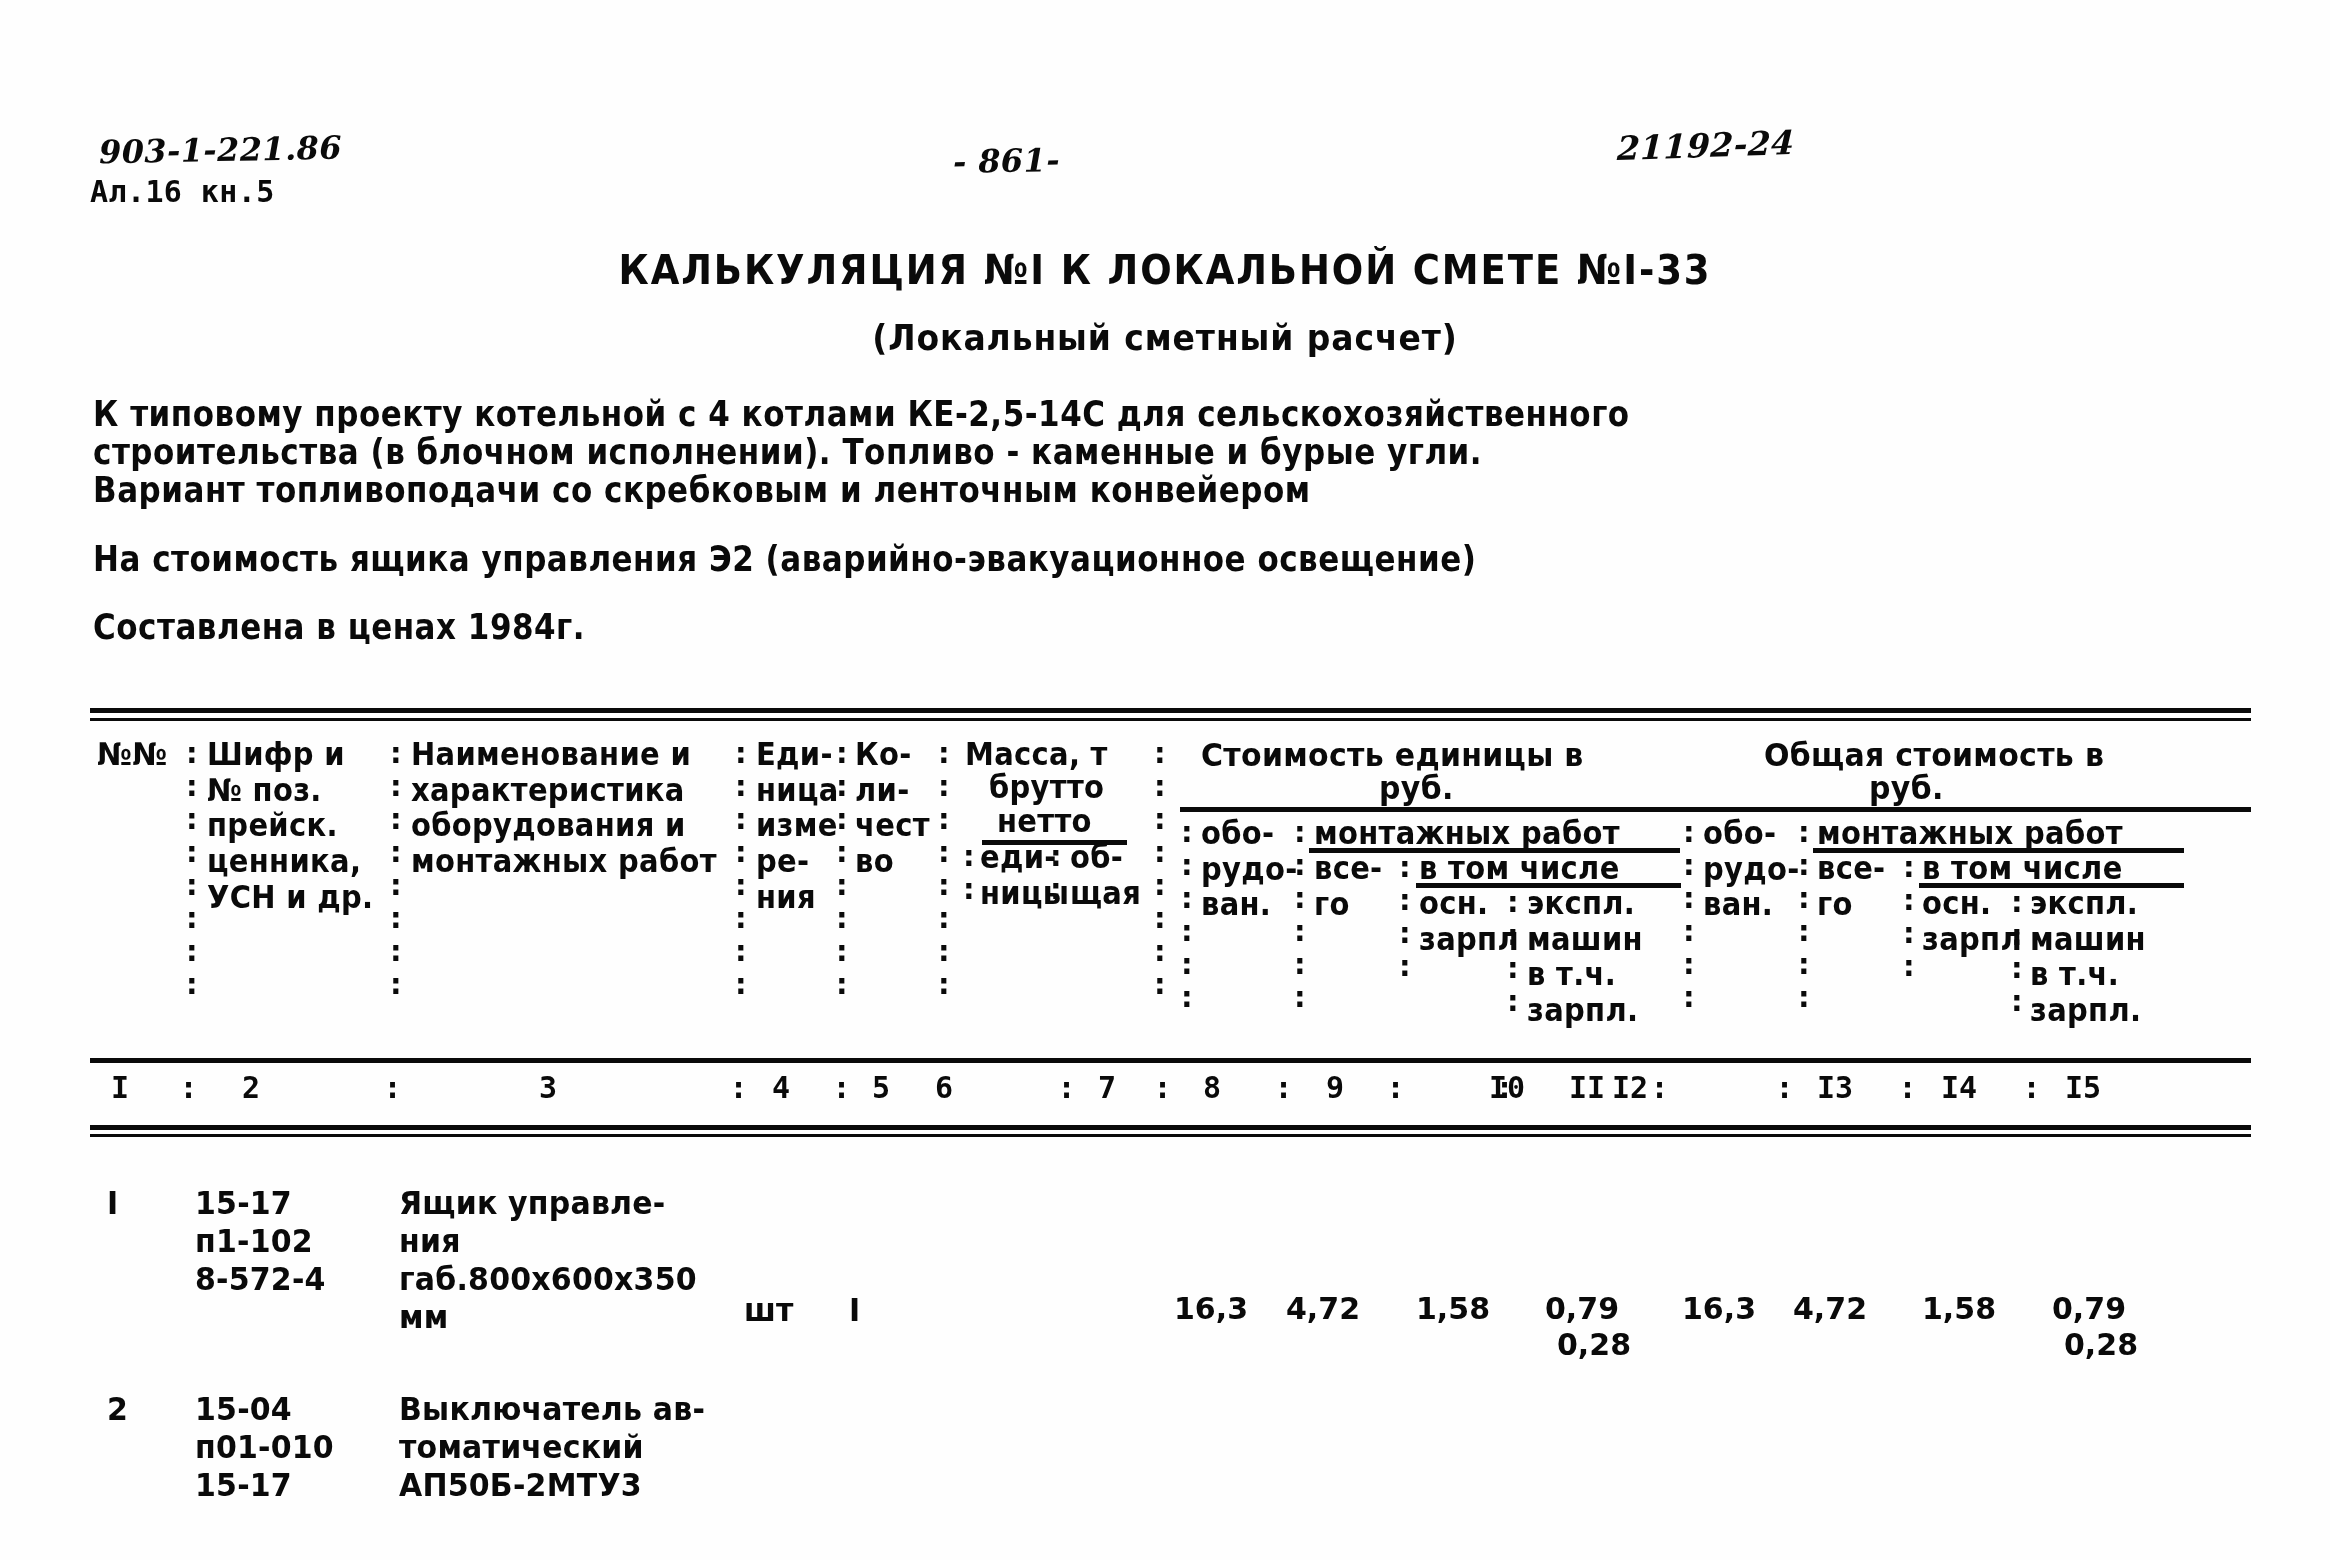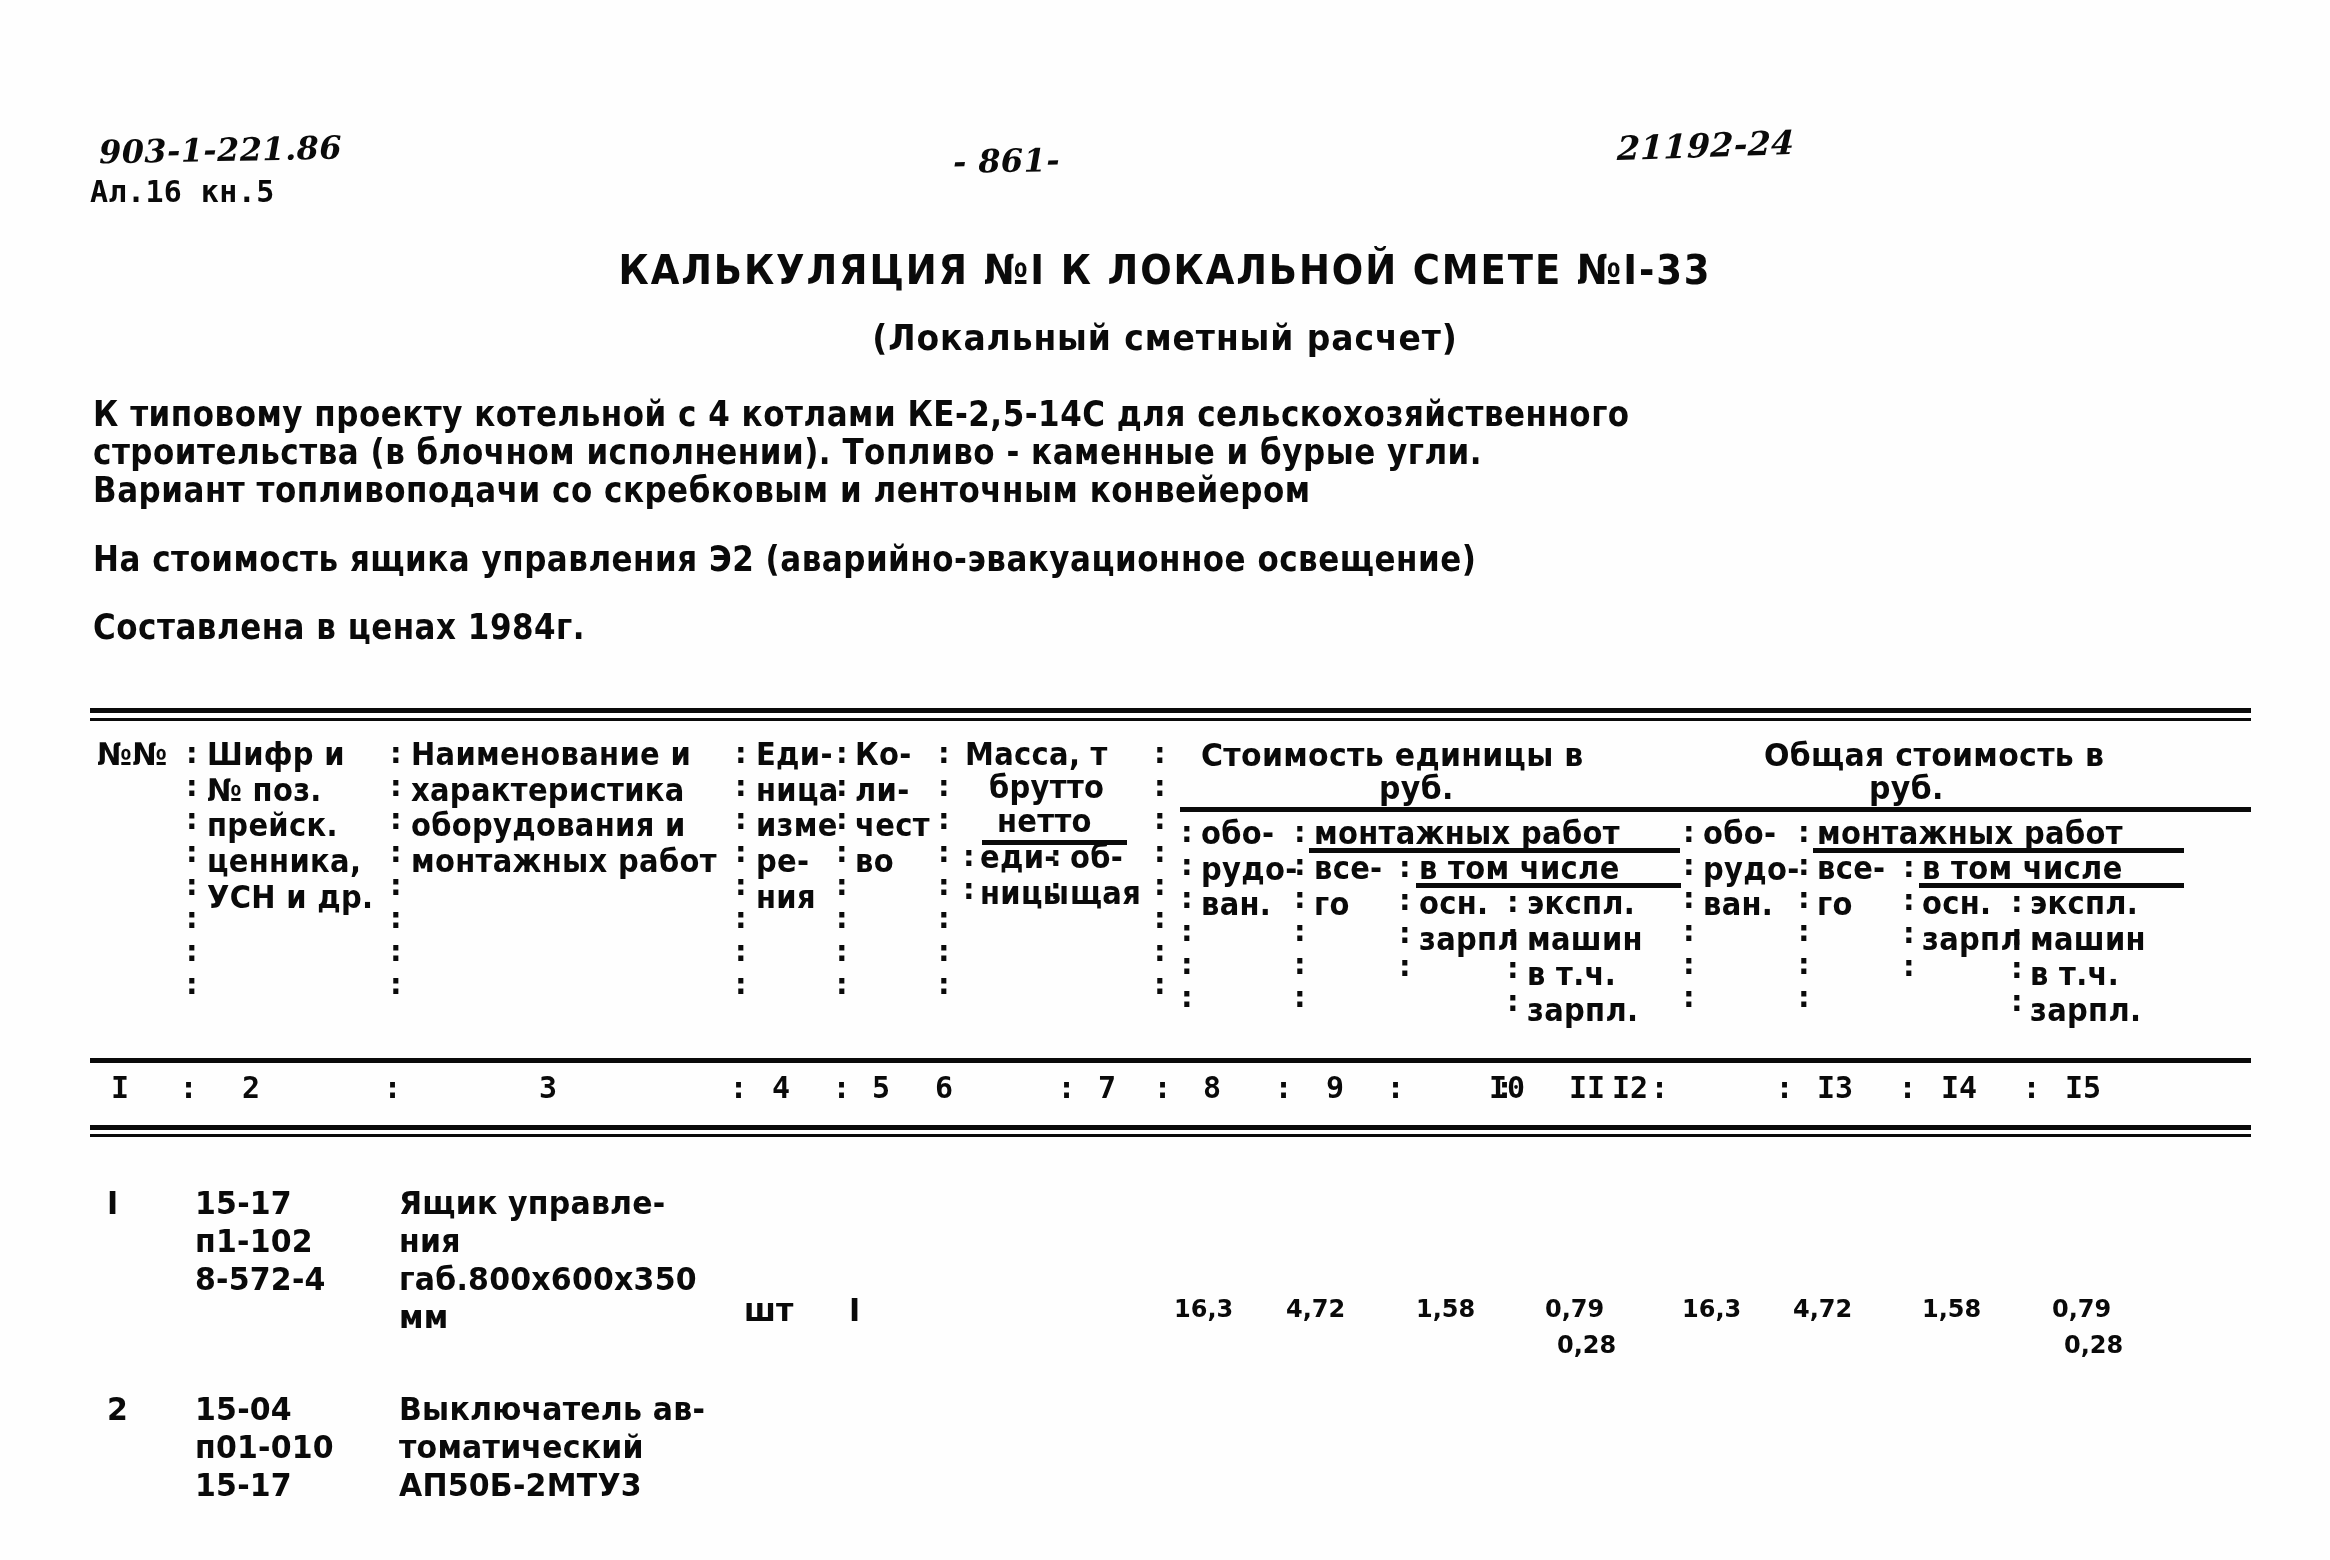--- a/index.html
+++ b/index.html
@@ -155,21 +155,21 @@
     font-family: "DejaVu Sans", sans-serif;
     font-weight: 700;
     white-space: pre;
     line-height: 36px;
     letter-spacing: 0.2px;
     transform: scaleY(1.06);
     transform-origin: left top;
   }
   .num {
     position: absolute;
-    font-size: 24px;
+    font-size: 30px;
     font-family: "DejaVu Sans", sans-serif;
     font-weight: 700;
     white-space: pre;
     line-height: 36px;
   }
 </style>
 </head>
 <body>
 
 <div class="page">

